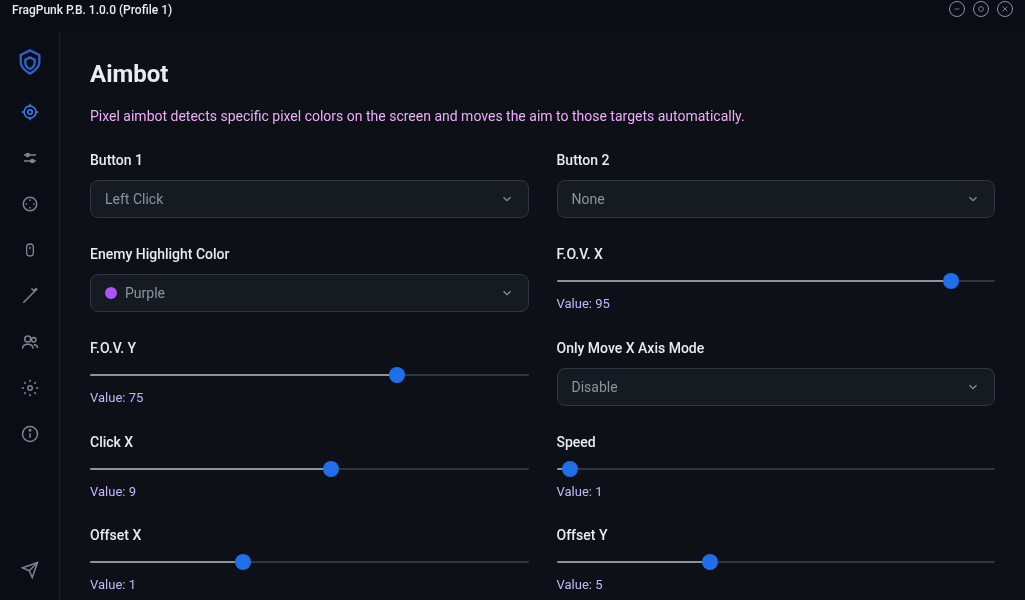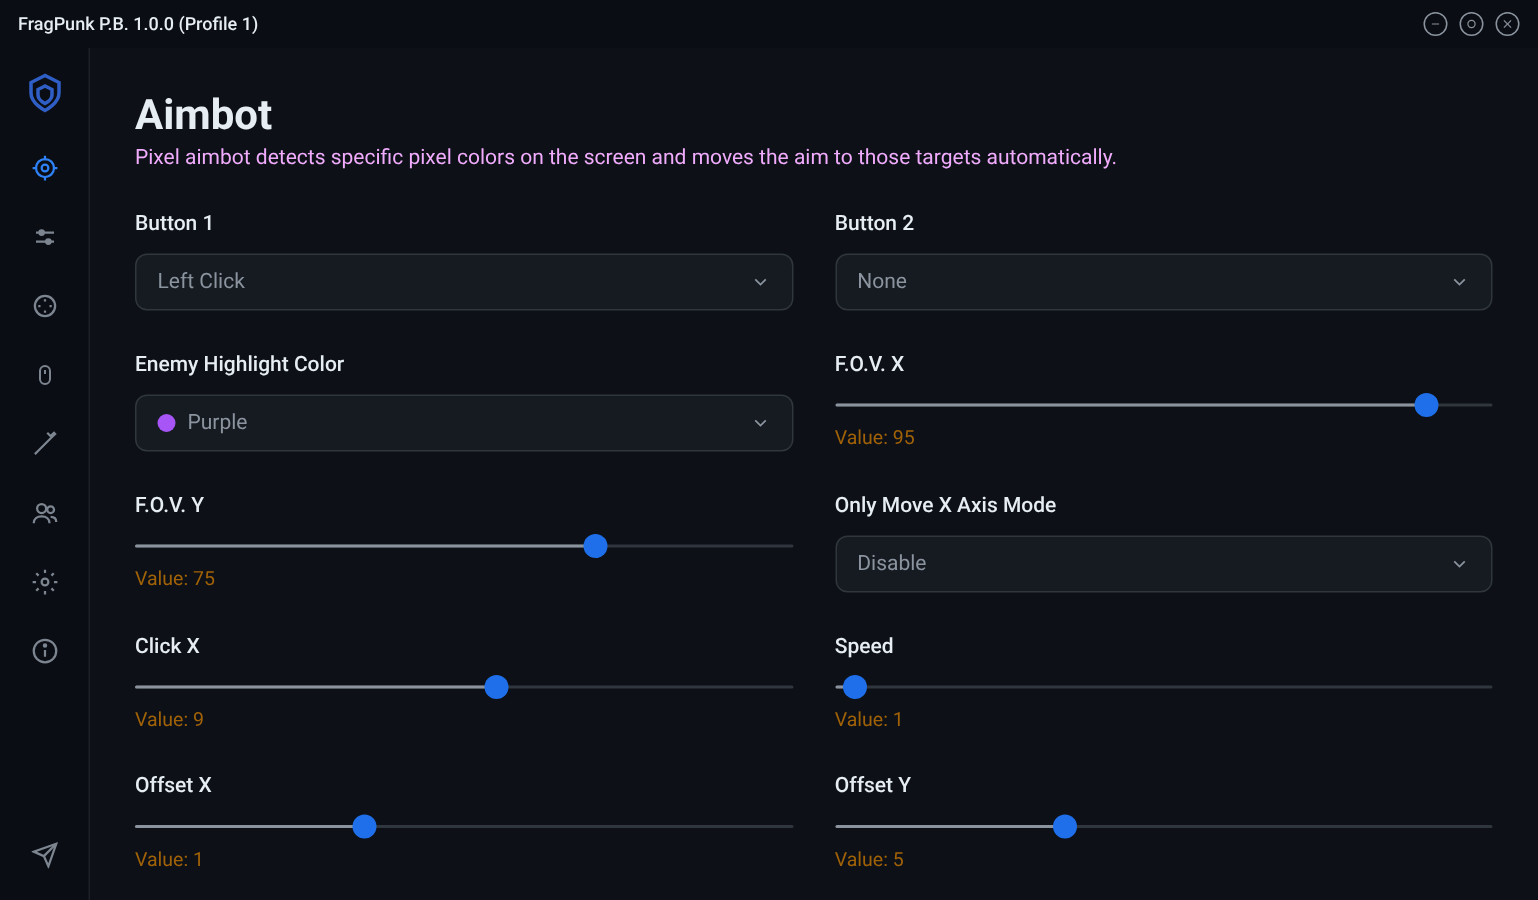--- a/index.html
+++ b/index.html
@@ -8,21 +8,21 @@
       background: #0d1117;
       color: #e6edf3;
       width: 1025px;
       height: 600px;
       overflow: hidden;
     }
     .titlebar {
       height: 32px;
       background: #0a0d13;
       display: flex;
-      align-items: center;
+      align-items: flex-end;
       justify-content: space-between;
       padding: 15px 12px;
       font-size: 12px;
       font-weight: 500;
     }
     .titlebar-controls {
       display: flex;
       gap: 8px;
     }
     .tcontrol {
@@ -77,23 +77,23 @@
     .side-bottom {
       margin-bottom: 18px;
       color: #7d8590;
     }
     .main {
       flex: 1;
       padding: 28px 30px;
       overflow-y: auto;
     }
     .page-title {
-      font-size: 28px;
+      font-size: 24px;
       font-weight: 700;
-      margin-bottom: 4px;
+      margin-bottom: 20px;
     }
     .page-desc {
       color: #f0abfc;
       font-size: 14px;
       margin-bottom: 28px;
     }
     .grid {
       display: grid;
       grid-template-columns: 1fr 1fr;
       gap: 28px 28px;
@@ -157,21 +157,21 @@
       height: 16px;
       background: #1f6feb;
       border-radius: 50%;
       position: absolute;
       top: 50%;
       transform: translate(-50%, -50%);
       cursor: pointer;
     }
     .slider-value {
       font-size: 13px;
-      color: #a16207;
+      color: #c4b5fd;
     }
   </style>
 </head>
 <body>
 
 <div class="titlebar">
   <span>FragPunk P.B. 1.0.0 (Profile 1)</span>
   <div class="titlebar-controls">
     <div class="tcontrol">
       <svg viewBox="0 0 10 10" width="8" height="8">

